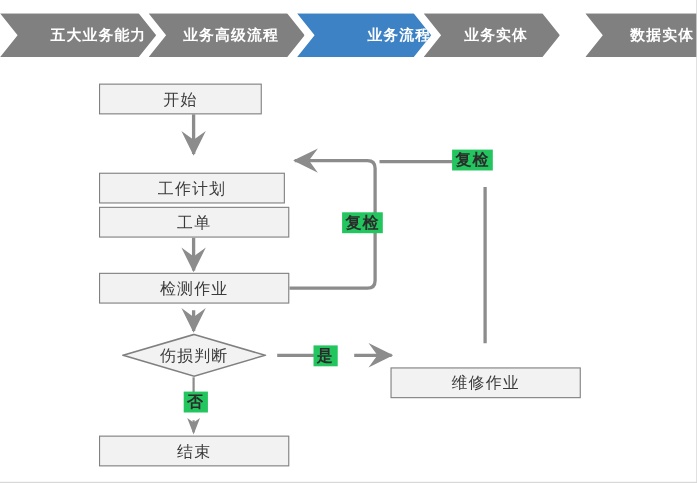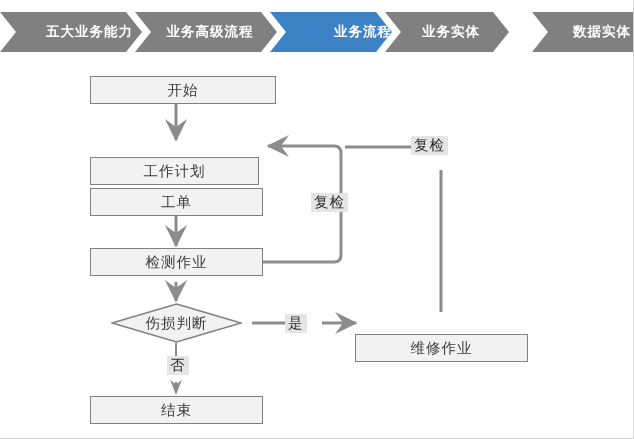--- a/index.html
+++ b/index.html
@@ -97,23 +97,24 @@
     letter-spacing: 1px;
     white-space: nowrap;
     user-select: none;
   }
   .edge-label {
     position: absolute;
     color: #2b2b2b;
     font-size: 14.5px;
     letter-spacing: 1px;
     white-space: nowrap;
-    background: #e5e5e5;
+    background: #22c55e;
     padding: 0 3px;
     user-select: none;
+    font-weight: bold;
   }
   #connectors {
     position: absolute;
     left: 0; top: 0;
     width: 634px;
     height: 387px;
     pointer-events: none;
   }
 </style>
 </head>
@@ -164,21 +165,21 @@
 
       <line x1="252" y1="271" x2="286" y2="271" stroke="#8c8c8c" stroke-width="3"></line>
       <line x1="322" y1="271" x2="356" y2="271" stroke="#8c8c8c" stroke-width="3" marker-end="url(#arrowFull)"></line>
 
       <path d="M 263,210 L 334,210 Q 341,210 341,203 L 341,101 Q 341,94 334,94 L 268,94" fill="none" stroke="#8c8c8c" stroke-width="3" marker-end="url(#arrowFull)"></path>
 
       <line x1="441" y1="260" x2="441" y2="118" stroke="#8c8c8c" stroke-width="3"></line>
       <line x1="441" y1="95" x2="345" y2="95" stroke="#8c8c8c" stroke-width="3"></line>
     </svg>
 
-    <div class="node" style="left:90px;top:24px;width:186px;height:28px;">
+    <div class="node" style="left:90px;top:24px;width:148px;height:28px;">
       <span>开始</span>
     </div>
 
     <div class="node" style="left:90px;top:88px;width:169px;height:28px;margin-top:17px;">
       <span>工作计划</span>
     </div>
 
     <div class="node" style="left:90px;top:136px;width:173px;height:28px;">
       <span>工单</span>
     </div>

